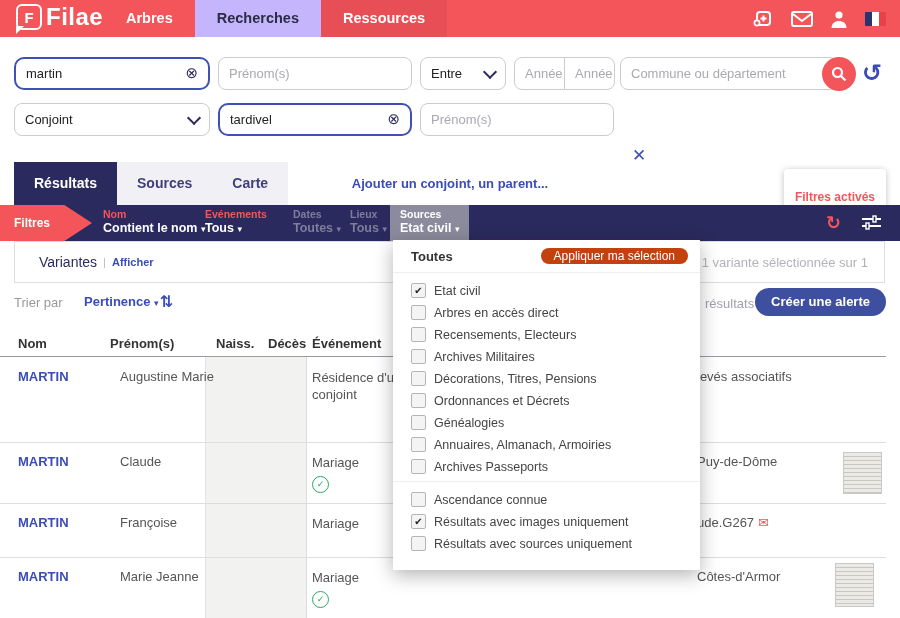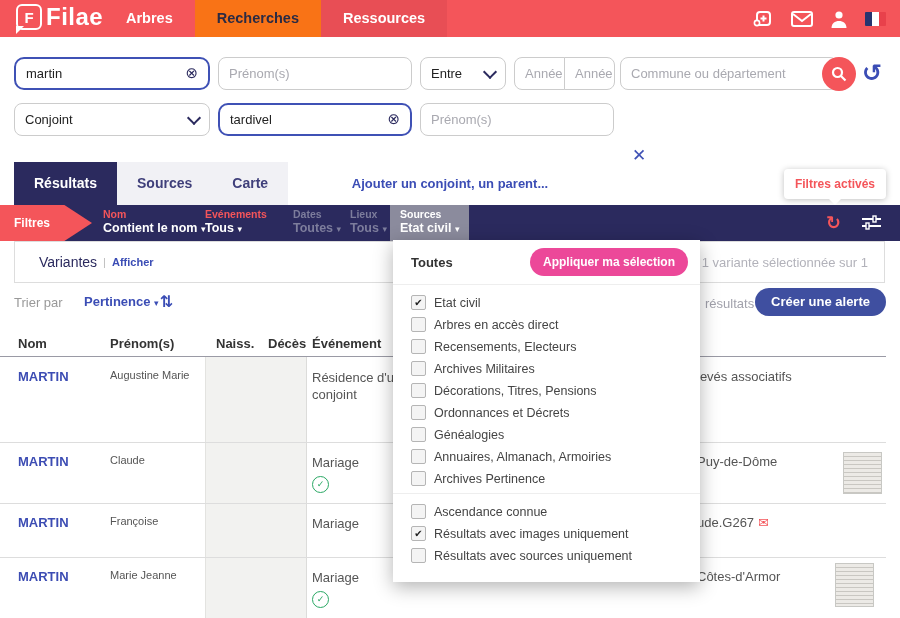--- a/index.html
+++ b/index.html
@@ -9,21 +9,21 @@
 
   
   .header{position:absolute;left:0;top:0;width:900px;height:37px;background:#f4555a;}
   .logo{position:absolute;left:16px;top:3px;display:flex;align-items:center;color:#fff;}
   .logo-mark{width:22px;height:22px;border:2.5px solid #fff;border-radius:6px;position:relative;
              display:flex;align-items:center;justify-content:center;font-weight:bold;font-size:15px;color:#fff;}
   .logo-mark:after{content:"";position:absolute;left:-2px;bottom:-6px;border:4px solid transparent;border-top-color:#fff;border-left-color:#fff;}
   .logo-text{font-size:24px;font-weight:bold;letter-spacing:.5px;margin-left:4px;}
   .topnav{position:absolute;left:104px;top:0;height:37px;display:flex;}
   .topnav .nav-item{height:37px;line-height:37px;padding:0 22px;color:#fff;font-size:14.5px;font-weight:bold;cursor:pointer;}
-  .topnav .nav-item.active{background:#f97316;color:#2b2b44;}
+  .topnav .nav-item.active{background:#c4b5fd;color:#2b2b44;}
   .topnav .nav-item.shade{background:#e84e55;}
   .top-icons{position:absolute;right:14px;top:0;height:37px;display:flex;align-items:center;gap:16px;}
   .flag{width:21px;height:14px;display:flex;border-radius:1px;overflow:hidden;}
   .flag i{flex:1;}
 
   
   .form-area{position:absolute;left:0;top:37px;width:900px;height:125px;background:#fff;}
   .inp,.sel{position:absolute;height:33px;border:1px solid #ccc;border-radius:8px;background:#fff;
             font-size:13px;color:#222;padding:0 10px;box-sizing:border-box;display:flex;align-items:center;}
   .inp.focused{border:2px solid #3f51b5;border-radius:10px;}
@@ -36,21 +36,21 @@
               display:flex;align-items:center;justify-content:center;cursor:pointer;}
   .refresh-blue{position:absolute;left:862px;top:22px;font-size:24px;font-weight:bold;color:#3b4db5;cursor:pointer;}
   .close-row{position:absolute;left:632px;top:108px;font-size:17px;color:#3f51b5;font-weight:bold;cursor:pointer;}
   .add-link{position:absolute;left:0;top:139px;width:900px;text-align:center;font-size:13px;color:#3b4db5;font-weight:bold;cursor:pointer;}
 
   
   .tabs{position:absolute;left:14px;top:162px;display:flex;}
   .tab{height:43px;line-height:43px;padding:0 20px;font-size:14px;font-weight:bold;background:#f1f1f5;color:#3f3f7a;cursor:pointer;}
   .tab.active{background:#2b2a5e;color:#fff;}
   .filters-applied{position:absolute;right:14px;top:169px;background:#fff;border-radius:4px;
-                   box-shadow:0 1px 6px rgba(0,0,0,.25);padding:8px 11px;font-size:12px;font-weight:bold;color:#f4555a;cursor:pointer;}
+                   box-shadow:0 1px 6px rgba(0,0,0,.25);padding:21px 11px;font-size:12px;font-weight:bold;color:#f4555a;cursor:pointer;}
   .filters-applied:after{content:"";position:absolute;left:50%;bottom:-6px;margin-left:-6px;
                    border:6px solid transparent;border-top-color:#fff;border-bottom:0;}
 
   
   .filterbar{position:absolute;left:0;top:205px;width:900px;height:36px;background:#2b2a5e;}
   .ribbon{position:absolute;left:0;top:0;width:92px;height:36px;background:#f4555a;
           clip-path:polygon(0 0,70% 0,100% 50%,70% 100%,0 100%);
           color:#fff;font-size:12px;font-weight:bold;line-height:36px;padding-left:14px;box-sizing:border-box;}
   .fitem{position:absolute;top:3px;cursor:pointer;}
   .fitem .fname{font-size:10.5px;font-weight:bold;color:#f4555a;line-height:13px;}
@@ -78,39 +78,39 @@
   .alert-btn{position:absolute;right:14px;top:0;height:28px;line-height:28px;padding:0 16px;border-radius:14px;
              background:#3f4fa0;color:#fff;font-size:13px;font-weight:bold;cursor:pointer;}
 
   
   .thead{position:absolute;left:0;top:334px;width:886px;height:22px;border-bottom:1px solid #9a9aa5;}
   .thead span{position:absolute;top:2px;font-size:13px;font-weight:bold;color:#333;}
   .grayband{position:absolute;left:205px;top:357px;width:100px;height:261px;background:#f2f2f0;
             border-left:1px solid #e3e3e0;border-right:1px solid #dcdcda;}
   .trow{position:absolute;left:0;width:886px;border-bottom:1px solid #ddd;}
   .c-nom{position:absolute;left:18px;top:12px;font-size:13px;font-weight:bold;color:#3c4cb3;cursor:pointer;}
-  .c-pre{position:absolute;left:110px;top:12px;font-size:11px;color:#555;}
+  .c-pre{position:absolute;left:120px;top:12px;font-size:13px;color:#555;}
   .c-evt{position:absolute;left:312px;top:12px;width:92px;font-size:13px;color:#555;line-height:17px;}
   .vcheck{position:absolute;left:312px;top:34px;width:15px;height:15px;border-radius:50%;border:1.5px solid #2aa864;
           color:#2aa864;font-size:9px;line-height:15px;text-align:center;display:none;}
   .vcheck.on{display:block;}
   .c-side{position:absolute;left:697px;top:12px;font-size:13px;color:#555;}
   .mail-ic{color:#f4555a;font-size:13px;margin-left:4px;display:none;}
   .mail-ic.on{display:inline;}
   .thumb{position:absolute;width:37px;border:1px solid #c8c8c4;background:
          repeating-linear-gradient(#eceae6 0 3px,#c9c7c2 3px 4px);display:none;cursor:pointer;}
   .thumb.on{display:block;}
 
   
   .panel{position:absolute;left:393px;top:240px;width:307px;background:#fff;z-index:50;
          box-shadow:0 5px 18px rgba(0,0,0,.3);box-sizing:border-box;}
   .panel-head{display:flex;align-items:center;padding:8px 12px 8px 18px;border-bottom:1px solid #eee;}
   .panel-all{font-size:13px;font-weight:bold;color:#333;cursor:pointer;}
-  .apply-btn{margin-left:auto;background:#ec4899;color:#fff;font-size:12px;font-weight:bold;
-             border-radius:15px;padding:7px 13px;cursor:pointer;}
+  .apply-btn{margin-left:auto;background:#c2410c;color:#fff;font-size:12px;font-weight:normal;
+             border-radius:15px;padding:1px 13px;cursor:pointer;}
   .panel-list{padding:10px 0 4px 18px;}
   .opt{display:flex;align-items:center;margin-bottom:7px;cursor:pointer;}
   .cbx{width:13px;height:13px;border:1px solid #b5b5b5;border-radius:2px;background:#f4f4f4;
        display:flex;align-items:center;justify-content:center;flex:none;}
   .cbx .tick{display:none;font-size:10px;color:#222;line-height:1;}
   .cbx.on .tick{display:block;}
   .opt span.lbl{font-size:12.5px;color:#444;margin-left:8px;}
   .panel-div{border-top:1px solid #eee;margin:4px 0 10px -18px;}
   .panel-extra{padding:0 0 8px 18px;}
 
@@ -346,21 +346,21 @@
       <label class="opt">
           <span class="cbx"></span>
           <span class="lbl">Généalogies</span>
         </label>
       <label class="opt">
           <span class="cbx"></span>
           <span class="lbl">Annuaires, Almanach, Armoiries</span>
         </label>
       <label class="opt">
           <span class="cbx"></span>
-          <span class="lbl">Archives Pertinence</span>
+          <span class="lbl">Archives Passeports</span>
         </label>
       <div class="panel-div"></div>
       <div class="panel-extra" style="padding-left:0;">
         <label class="opt">
             <span class="cbx"></span>
             <span class="lbl">Ascendance connue</span>
           </label>
         <label class="opt">
             <span class="cbx on">
               <span class="tick glyph">✔</span>

